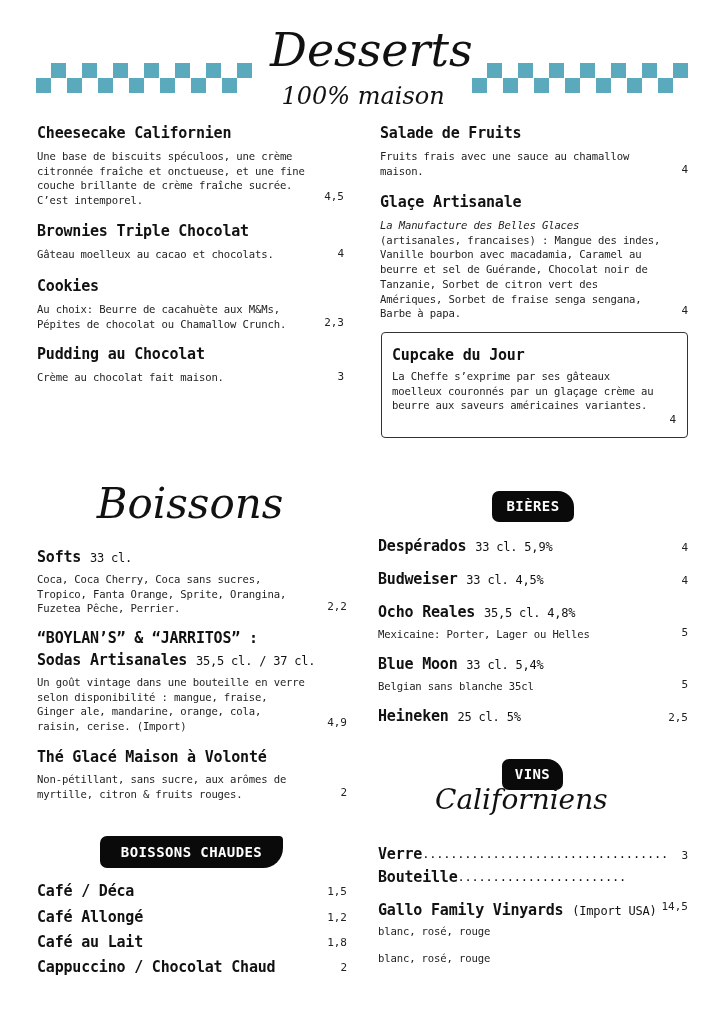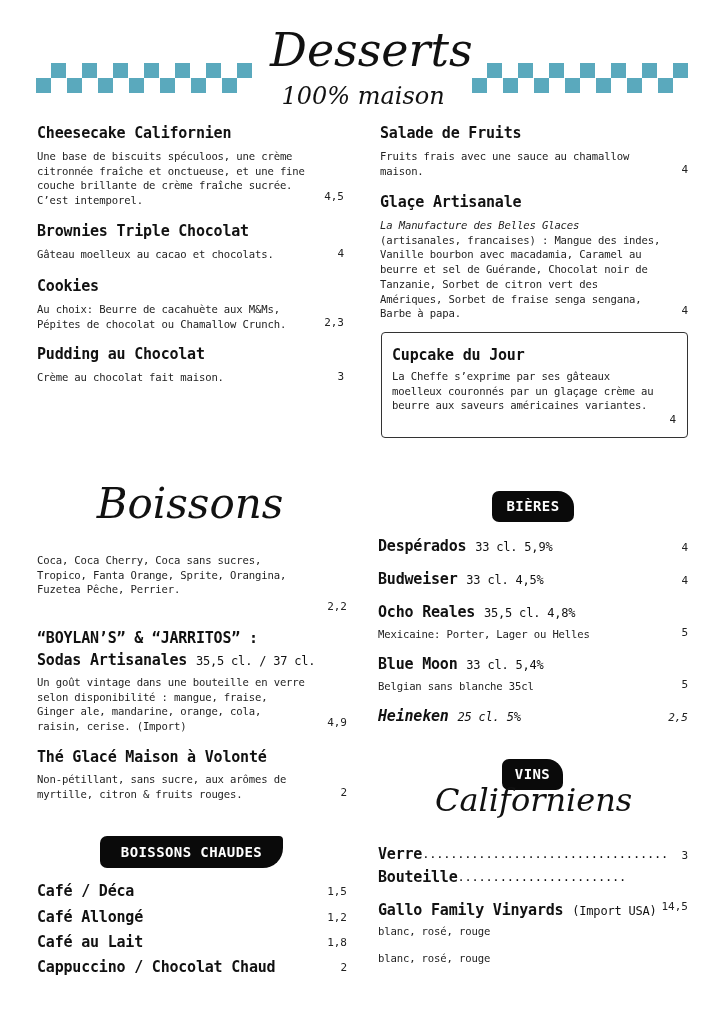--- a/index.html
+++ b/index.html
@@ -92,20 +92,21 @@
 </div>
 <div class="boxed" style="left:381px; top:332px; width:307px; height:106px;">
   <div class="title" style="position:absolute; left:10px; top:13px;">Cupcake du Jour</div>
   <div class="desc" style="position:absolute; left:10px; top:36px; width:270px;">La Cheffe s’exprime par ses gâteaux moelleux couronnés par un glaçage crème au beurre aux saveurs américaines variantes.</div>
   <div class="price" style="right:11px; top:80px;">4</div>
 </div>
 
 <div class="abs script" style="left:90px; top:476px; width:200px; text-align:center; font-size:42px; line-height:56px;">Boissons</div>
 
 <div class="item" style="left:37px; top:548px; width:310px;">
+  <div class="title"><span>Softs</span> <span class="sub">33 cl.</span></div>
   <div class="desc" style="margin-top:5px; width:272px;">Coca, Coca Cherry, Coca sans sucres, Tropico, Fanta Orange, Sprite, Orangina, Fuzetea Pêche, Perrier.</div>
   <div class="price" style="right:0; top:52px;">2,2</div>
 </div>
 <div class="item" style="left:37px; top:629px; width:310px;">
   <div class="title">“BOYLAN’S” &amp; “JARRITOS” :</div>
   <div class="title" style="margin-top:4px;"><span>Sodas Artisanales</span> <span class="sub">35,5 cl. / 37 cl.</span></div>
   <div class="desc" style="margin-top:5px; width:268px;">Un goût vintage dans une bouteille en verre selon disponibilité : mangue, fraise, Ginger ale, mandarine, orange, cola, raisin, cerise. (Import)</div>
   <div class="price" style="right:0; top:87px;">4,9</div>
 </div>
 <div class="item" style="left:37px; top:748px; width:310px;">
@@ -145,27 +146,27 @@
 <div class="item" style="left:378px; top:603px; width:310px;">
   <div class="title"><span>Ocho Reales</span> <span class="sub">35,5 cl. 4,8%</span></div>
   <div class="desc" style="margin-top:5px;">Mexicaine: Porter, Lager ou Helles</div>
   <div class="price" style="right:0; top:23px;">5</div>
 </div>
 <div class="item" style="left:378px; top:655px; width:310px;">
   <div class="title"><span>Blue Moon</span> <span class="sub">33 cl. 5,4%</span></div>
   <div class="desc" style="margin-top:5px;">Belgian sans blanche 35cl</div>
   <div class="price" style="right:0; top:23px;">5</div>
 </div>
-<div class="item" style="left:378px; top:707px; width:310px;font-style:italic;">
+<div class="item" style="left:378px; top:707px; width:310px;">
   <div class="title"><span>Heineken</span> <span class="sub">25 cl. 5%</span></div>
   <div class="price" style="right:0; top:4px;">2,5</div>
 </div>
 
 <div class="badge" style="left:502px; top:759px; width:61px; height:31px; line-height:31px; border-radius:7px 16px 7px 7px;">VINS</div>
-<div class="abs script" style="left:435px; top:780px; width:165px; text-align:center; font-size:32px; line-height:40px;">Californiens</div>
+<div class="abs script" style="left:435px; top:780px; width:165px; text-align:center; font-size:28px; line-height:40px;">Californiens</div>
 
 <div class="item" style="left:378px; top:845px; width:310px;">
   <div class="title" style="display:flex;">
     <span>Verre</span>
     <span style="font-weight:normal; font-size:12px; overflow:hidden; flex:1;">...................................</span>
   </div>
   <div class="price" style="right:0; top:4px;">3</div>
 </div>
 <div class="item" style="left:378px; top:868px; width:310px;">
   <div class="title" style="display:flex; width:270px;">

